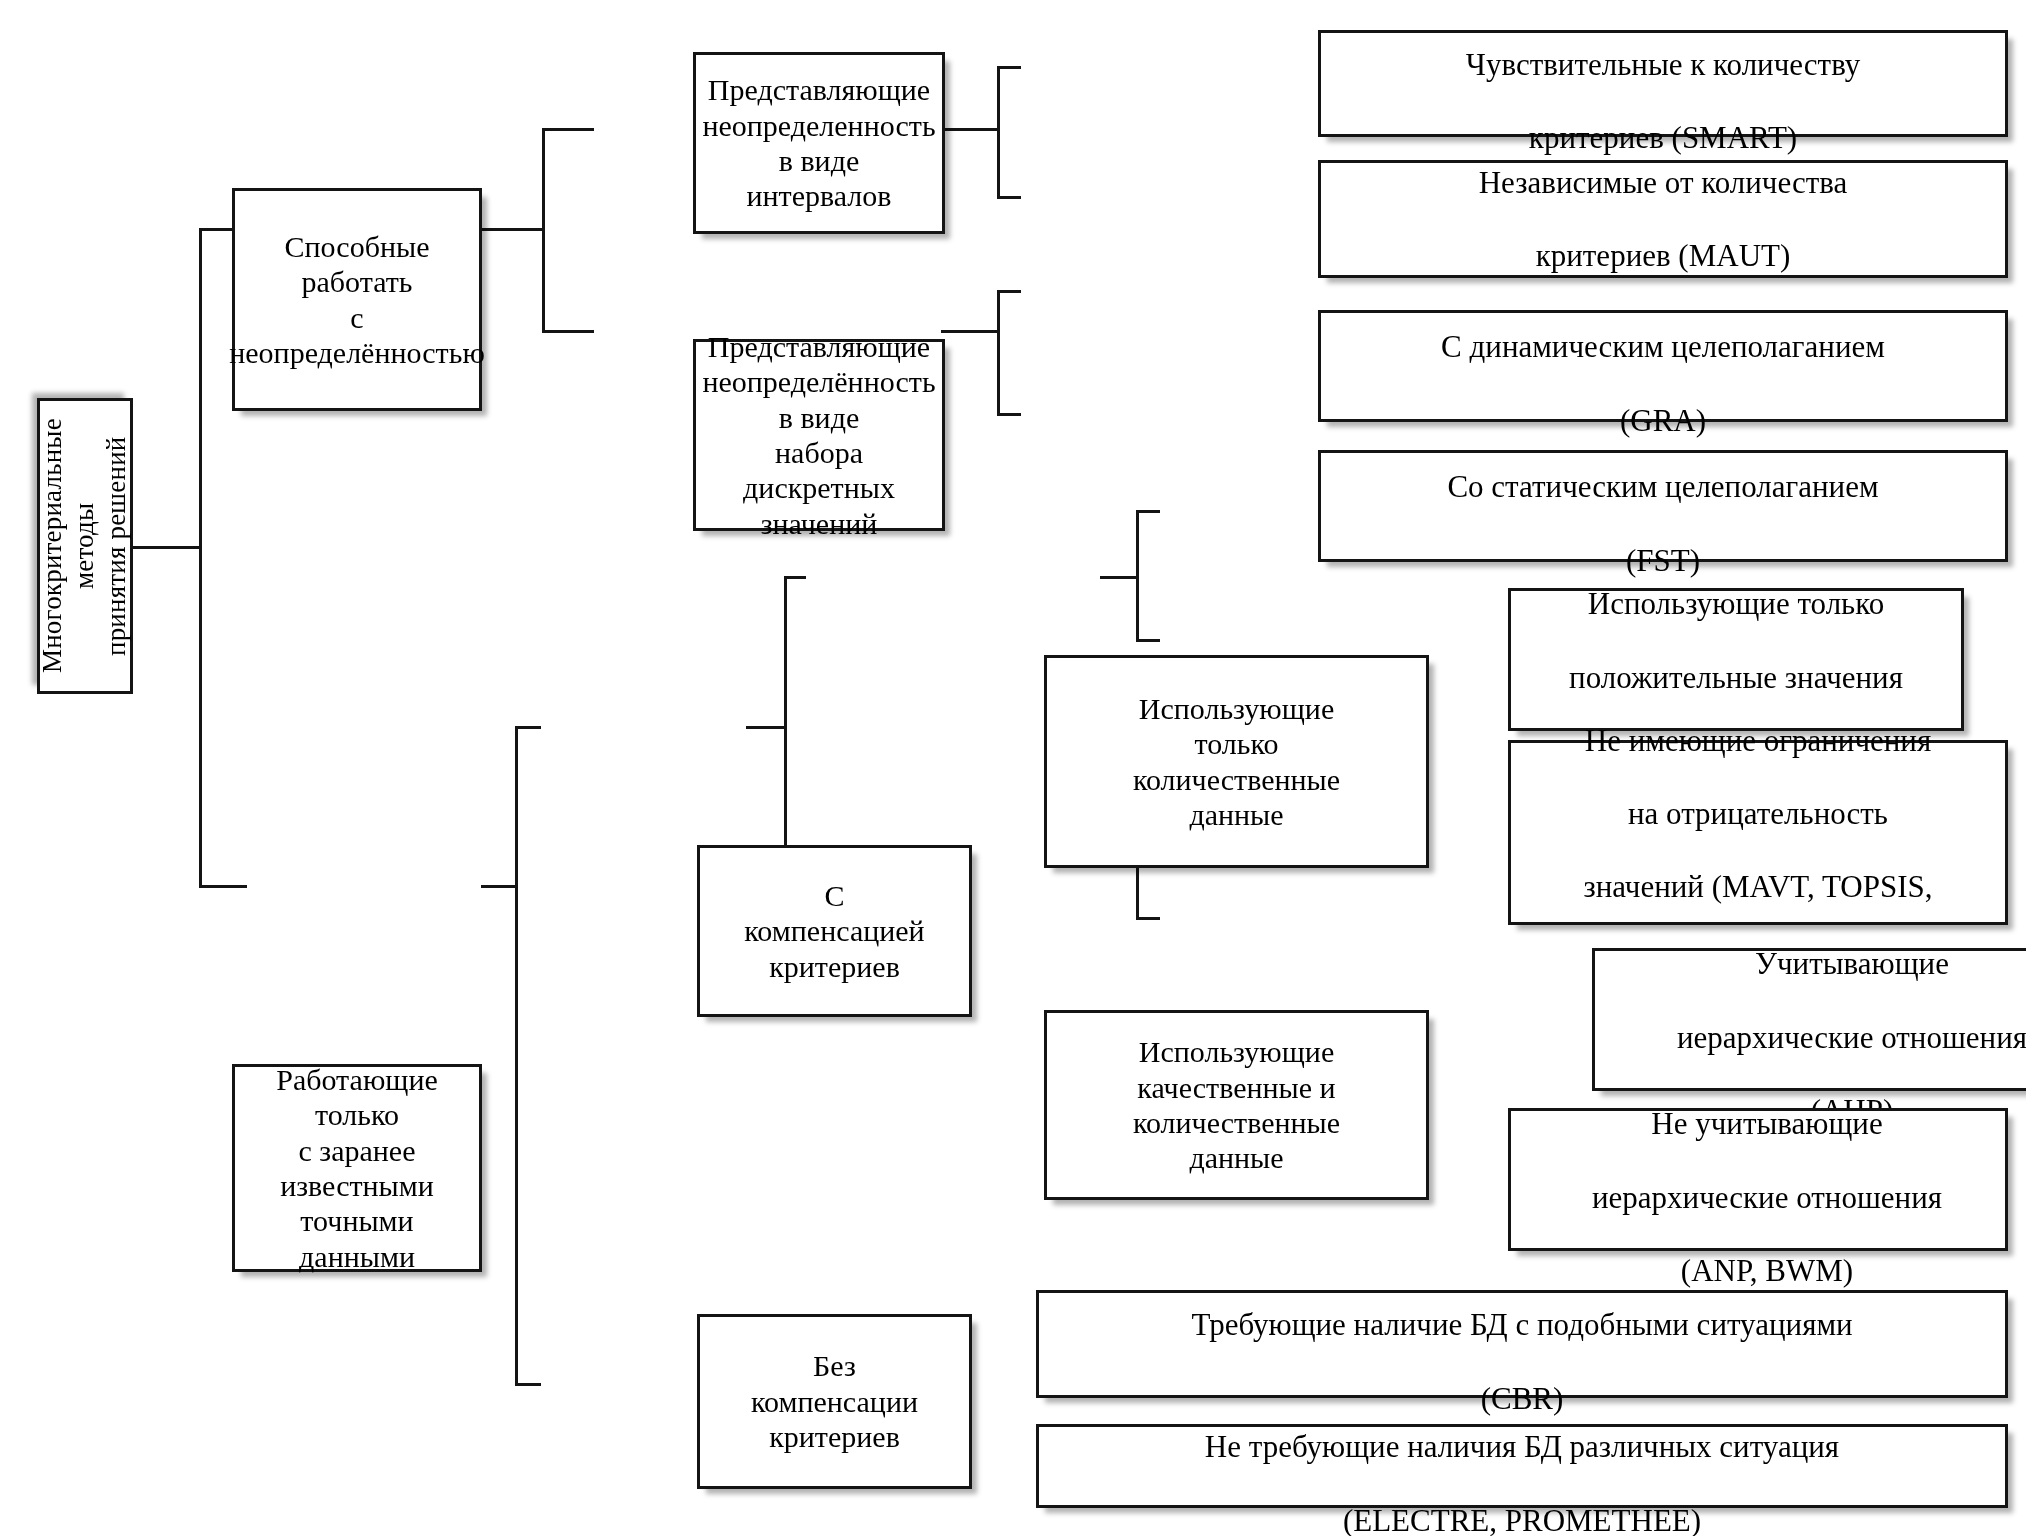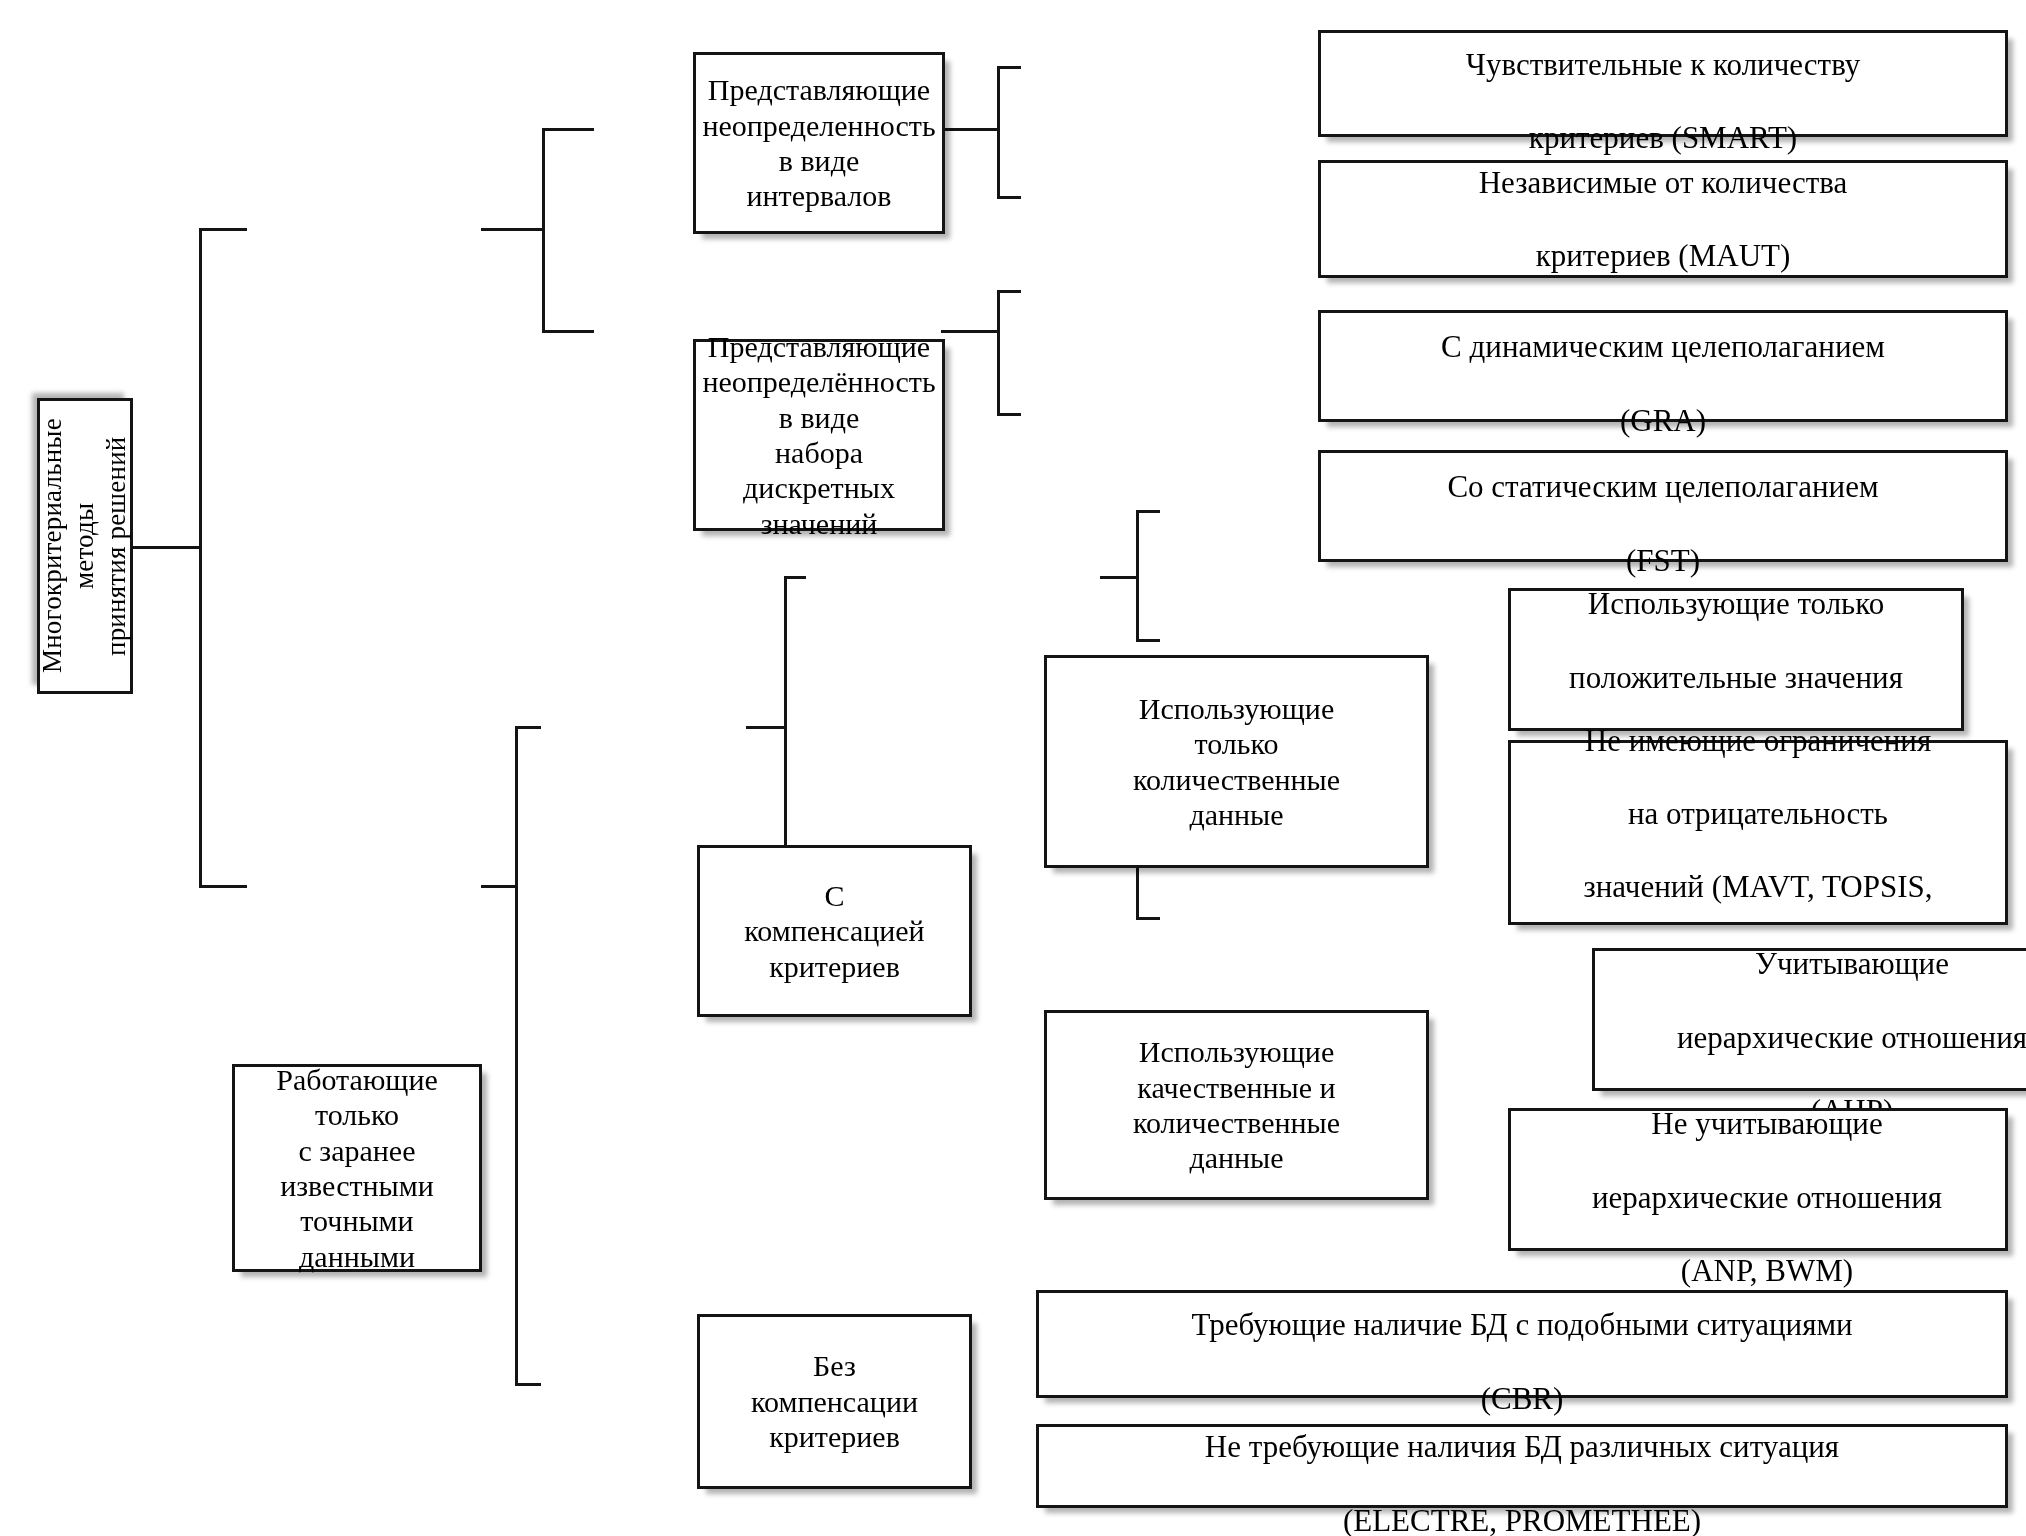--- a/index.html
+++ b/index.html
@@ -101,20 +101,25 @@
   <div class="ln hl" style="left:745px; top:1383px; width:42px;"></div>
   <div class="ln vl" style="left:785px; top:1315px; height:143px;"></div>
   <div class="ln hl" style="left:785px; top:1315px; width:24px;"></div>
   <div class="ln hl" style="left:785px; top:1455px; width:24px;"></div>
 
   <div class="node root" style="left:37px; top:398px; width:96px; height:296px; font-size:27px;">
     <span class="txt">Многокритериальные методы
 принятия решений</span>
   </div>
 
+  <div class="node" style="left:232px; top:188px; width:250px; height:223px; font-size:30px;">
+    <span class="txt">Способные работать
+с
+неопределённостью</span>
+  </div>
 
   <div class="node" style="left:232px; top:1064px; width:250px; height:208px; font-size:30px;">
     <span class="txt">Работающие только
 с заранее
 известными
 точными данными</span>
   </div>
 
   <div class="node" style="left:693px; top:52px; width:252px; height:182px; font-size:30px;">
     <span class="txt">Представляющие

